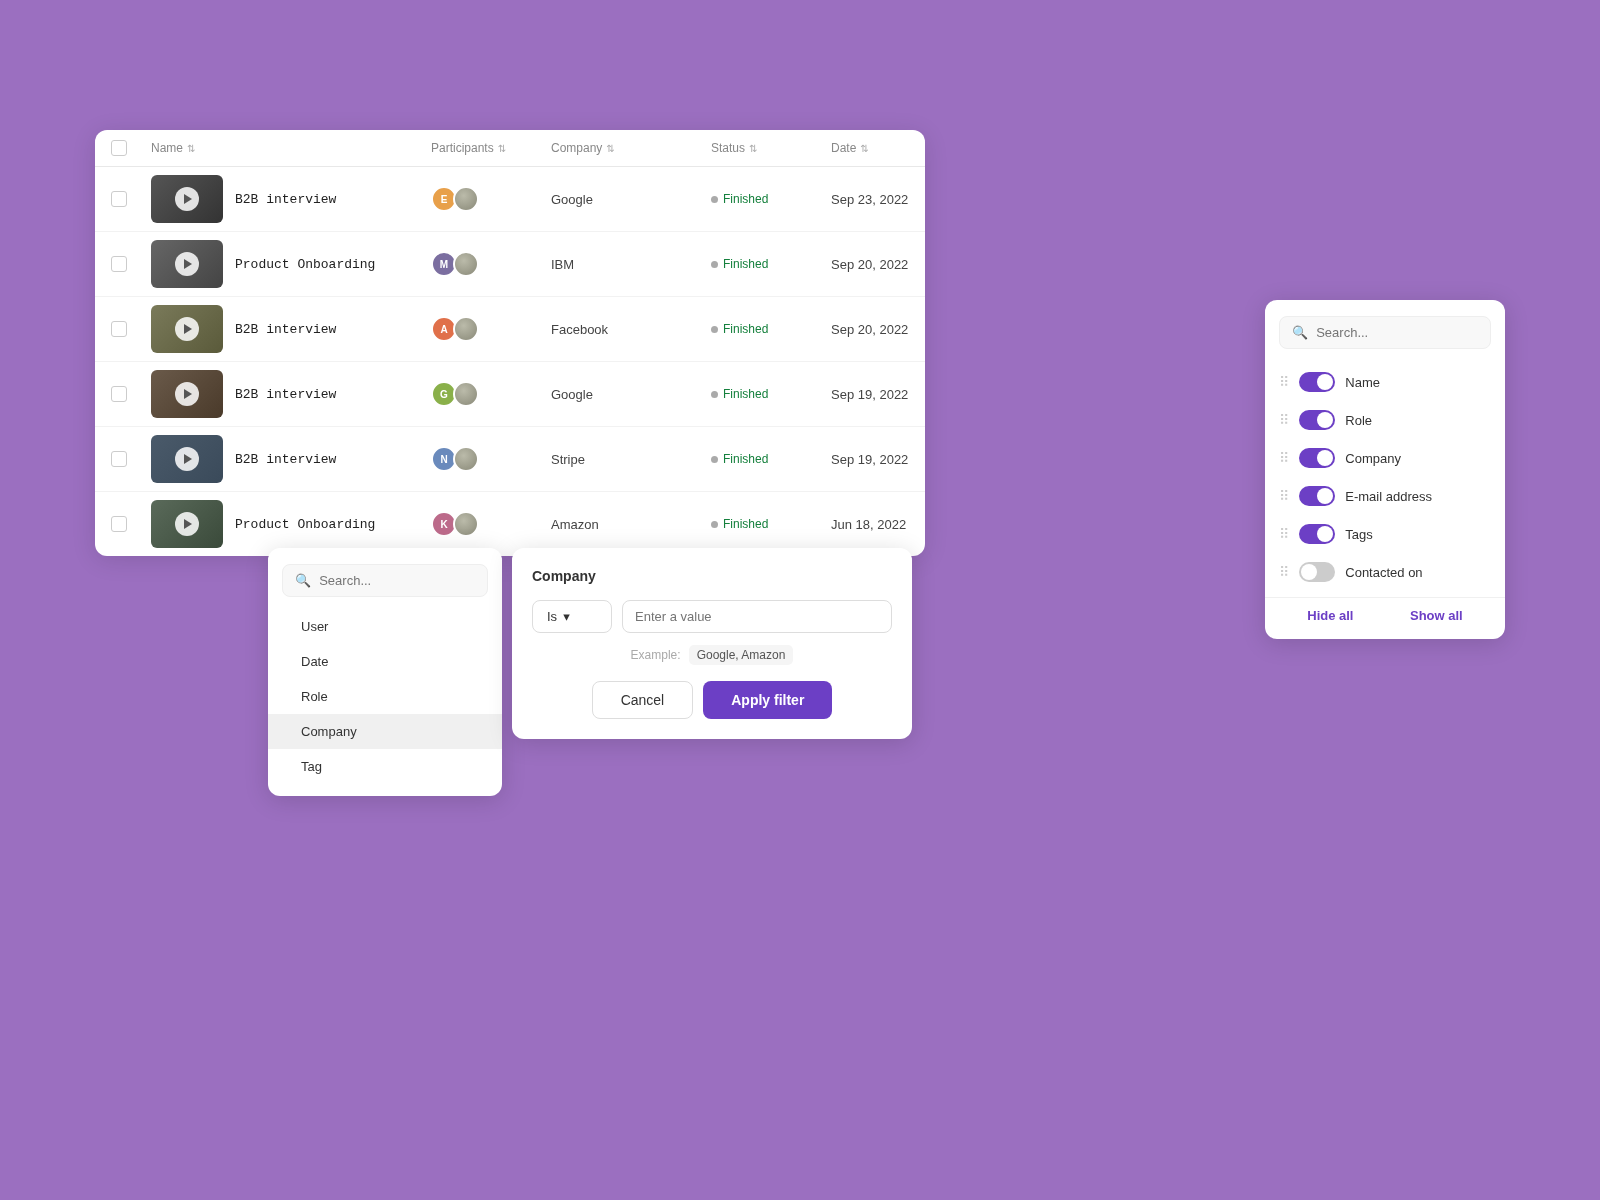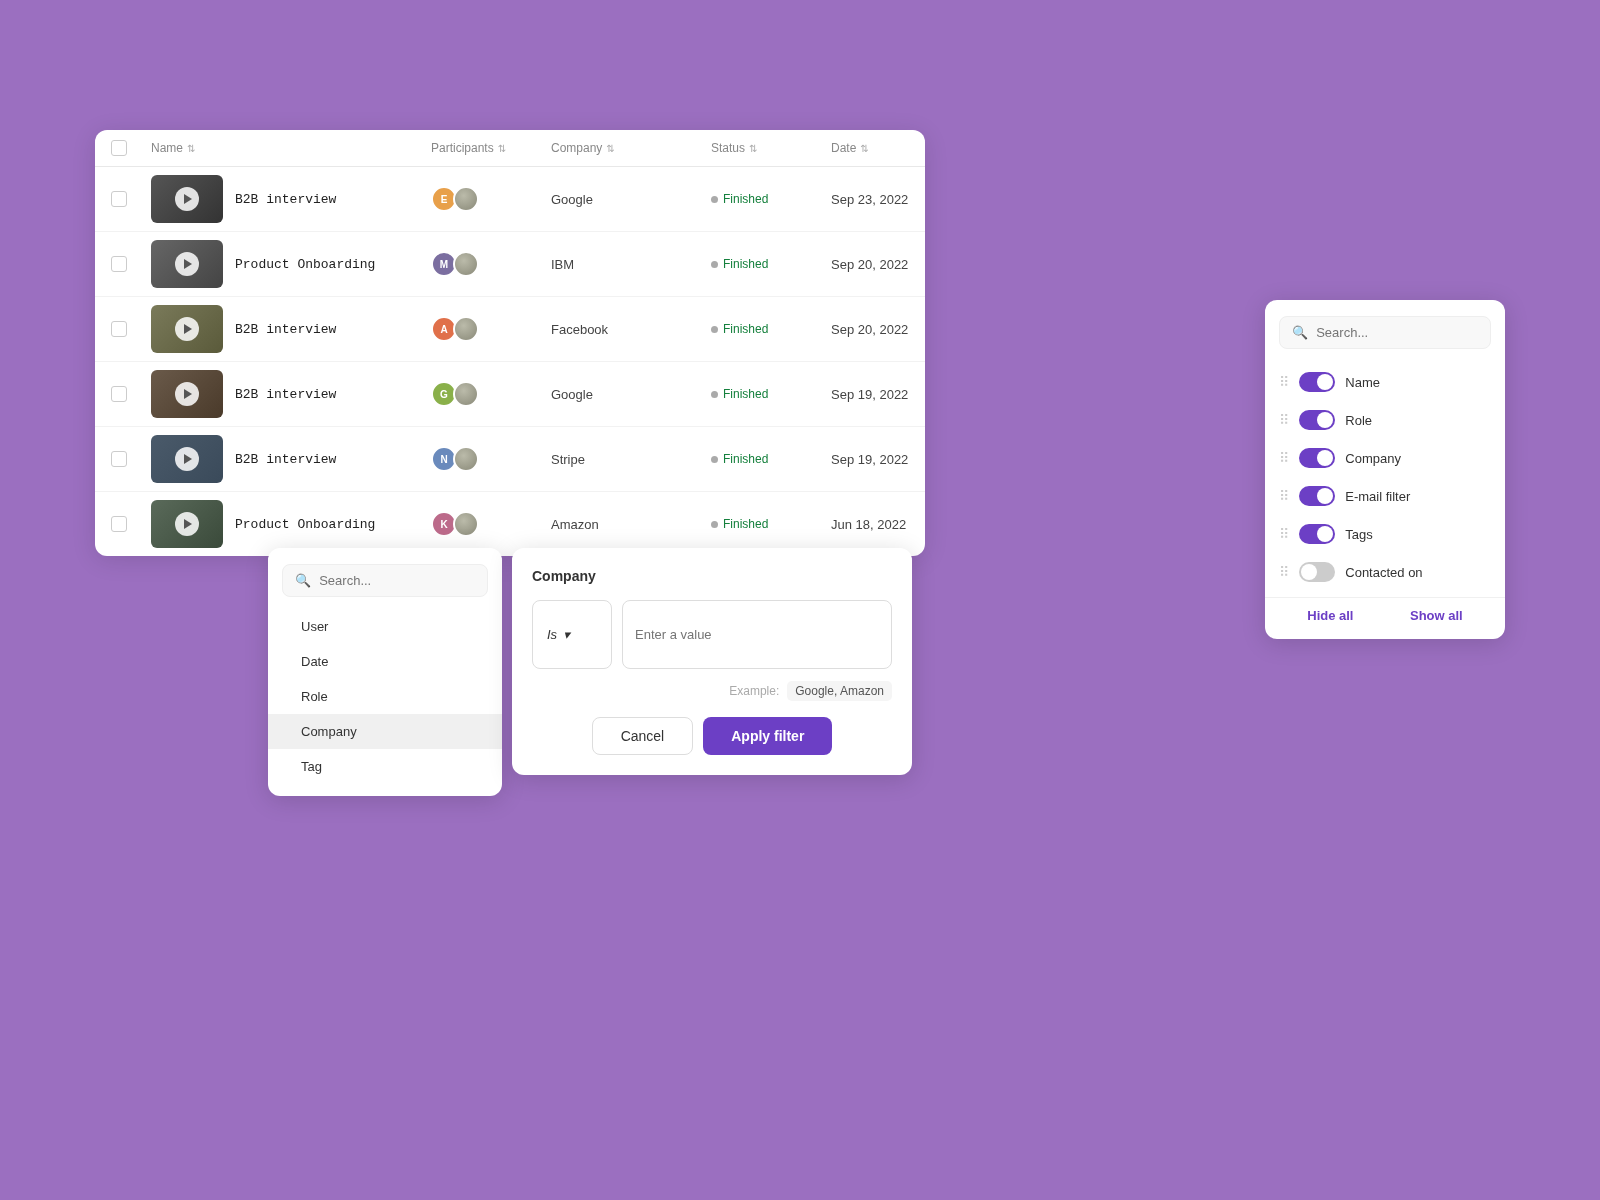--- a/index.html
+++ b/index.html
@@ -204,39 +204,38 @@
       align-items: center;
       gap: 6px;
       padding: 8px 14px;
       border: 1.5px solid #ddd;
       border-radius: 8px;
       font-size: 13px;
       color: #333;
       cursor: pointer;
       background: #fff;
       min-width: 80px;
-      font-style: italic;
     }
     .filter-value-input {
       flex: 1;
-      padding: 26px 12px;
+      padding: 8px 12px;
       border: 1.5px solid #ddd;
       border-radius: 8px;
       font-size: 13px;
       color: #999;
       outline: none;
     }
     .filter-example {
       display: flex;
       align-items: center;
       gap: 8px;
       font-size: 12px;
       color: #aaa;
       margin-bottom: 16px;
-      justify-content: flex-end;
+      justify-content: center;
     }
     .filter-example-val {
       background: #f5f5f5;
       padding: 3px 8px;
       border-radius: 5px;
       font-size: 12px;
       color: #555;
     }
     .filter-actions {
       display: flex;
@@ -575,21 +574,21 @@
     <div class="toggle on">
       <div class="toggle-knob"></div>
     </div>
     <span class="col-label-text">Company</span>
   </div>
       <div class="col-item">
     <span class="drag-handle">⠿</span>
     <div class="toggle on">
       <div class="toggle-knob"></div>
     </div>
-    <span class="col-label-text">E-mail filter</span>
+    <span class="col-label-text">E-mail address</span>
   </div>
       <div class="col-item">
     <span class="drag-handle">⠿</span>
     <div class="toggle on">
       <div class="toggle-knob"></div>
     </div>
     <span class="col-label-text">Tags</span>
   </div>
       <div class="col-item">
     <span class="drag-handle">⠿</span>

